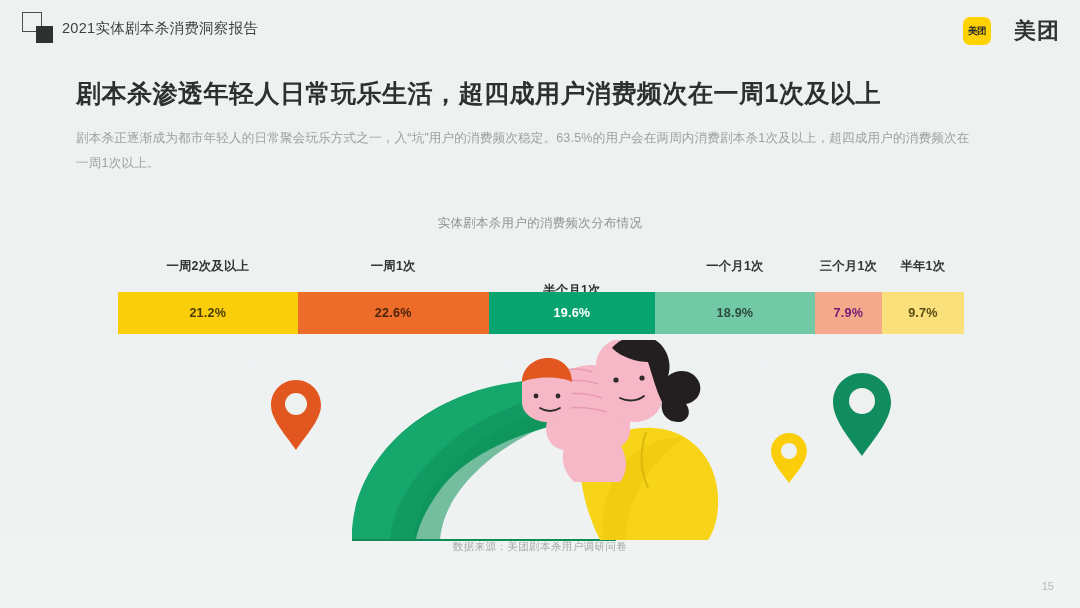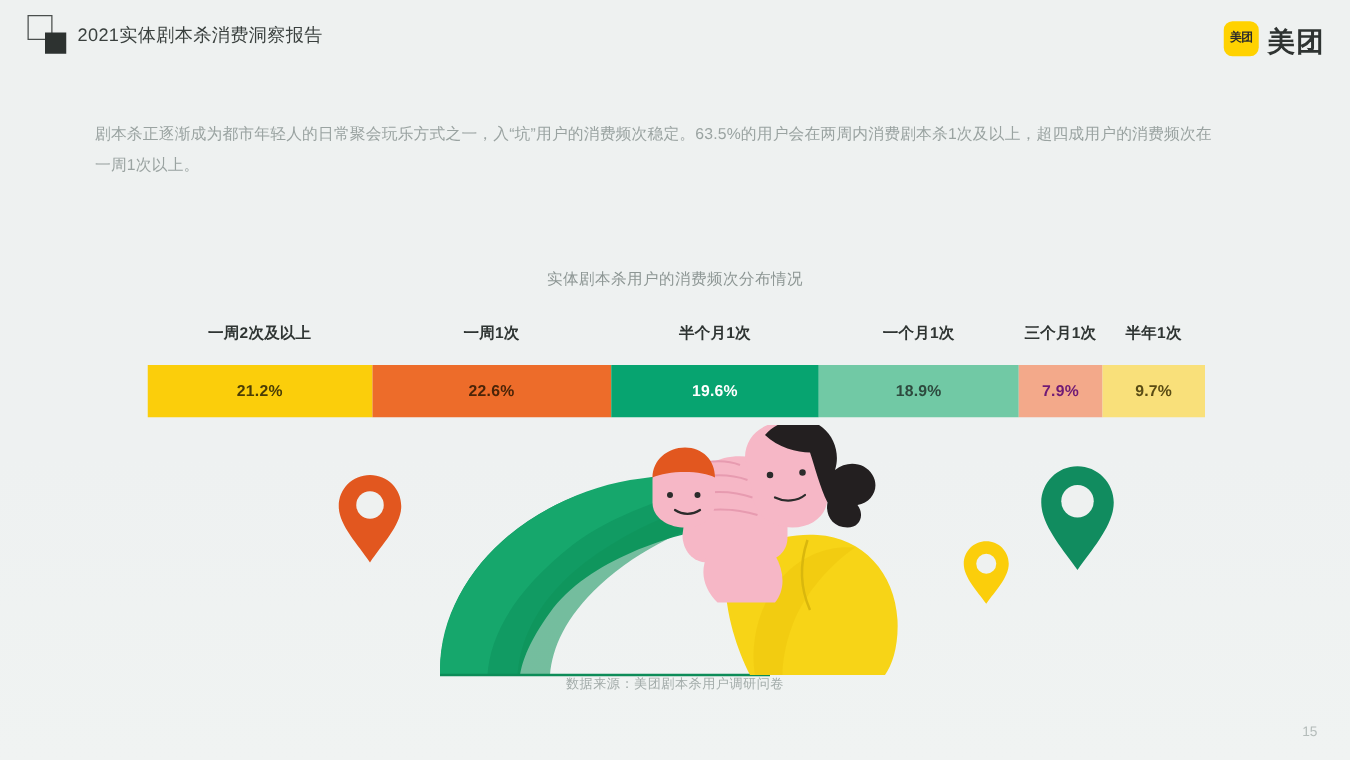--- a/index.html
+++ b/index.html
@@ -59,22 +59,22 @@
     color: #3a403e;
     letter-spacing: .3px;
     white-space: nowrap;
   }
 
   .logo {
     position: absolute;
     right: 20px;
     top: 17px;
     display: flex;
-    align-items: flex-end;
-    gap: 7px;
+    align-items: center;
+    gap: 23px;
   }
   .logo-badge {
     width: 28px; height: 28px;
     border-radius: 7px;
     background: #FFD200;
     display: flex;
     align-items: center;
     justify-content: center;
     font-size: 9.5px;
     font-weight: bold;
@@ -201,30 +201,31 @@
     </div>
     <div class="header-title">2021实体剧本杀消费洞察报告</div>
 
     <div class="logo">
       <div class="logo-badge">美团</div>
       <div class="logo-text">美团</div>
     </div>
   </div>
 
   <div class="title-block">
+    <div class="main-title">剧本杀渗透年轻人日常玩乐生活，超四成用户消费频次在一周1次及以上</div>
     <div class="subtitle">剧本杀正逐渐成为都市年轻人的日常聚会玩乐方式之一，入“坑”用户的消费频次稳定。63.5%的用户会在两周内消费剧本杀1次及以上，超四成用户的消费频次在一周1次以上。</div>
   </div>
 
   <div class="chart-caption">实体剧本杀用户的消费频次分布情况</div>
 
   <div class="chart">
     <div class="cat-row" id="cat-row">
         <div class="cat-label" style="flex: 0 0 21.2212%;">一周2次及以上</div>
         <div class="cat-label" style="flex: 0 0 22.6226%;">一周1次</div>
-        <div class="cat-label" style="flex: 0 0 19.6196%;">半个月1次</div>
+        <div class="cat-label" style="flex: 0 0 19.6196%; margin-top: 24px;">半个月1次</div>
         <div class="cat-label" style="flex: 0 0 18.9189%;">一个月1次</div>
         <div class="cat-label" style="flex: 0 0 7.90791%;">三个月1次</div>
         <div class="cat-label" style="flex: 0 0 9.70971%;">半年1次</div>
       </div>
     <div class="bar-row" id="bar-row">
         <div class="seg" style="flex: 0 0 21.2212%; background: rgb(251, 206, 11); color: rgb(74, 61, 6);">21.2%</div>
         <div class="seg" style="flex: 0 0 22.6226%; background: rgb(237, 108, 42); color: rgb(74, 36, 8);">22.6%</div>
         <div class="seg" style="flex: 0 0 19.6196%; background: rgb(7, 164, 112); color: rgb(255, 255, 255);">19.6%</div>
         <div class="seg" style="flex: 0 0 18.9189%; background: rgb(113, 201, 165); color: rgb(45, 74, 62);">18.9%</div>
         <div class="seg" style="flex: 0 0 7.90791%; background: rgb(243, 169, 138); color: #701a75;">7.9%</div>

